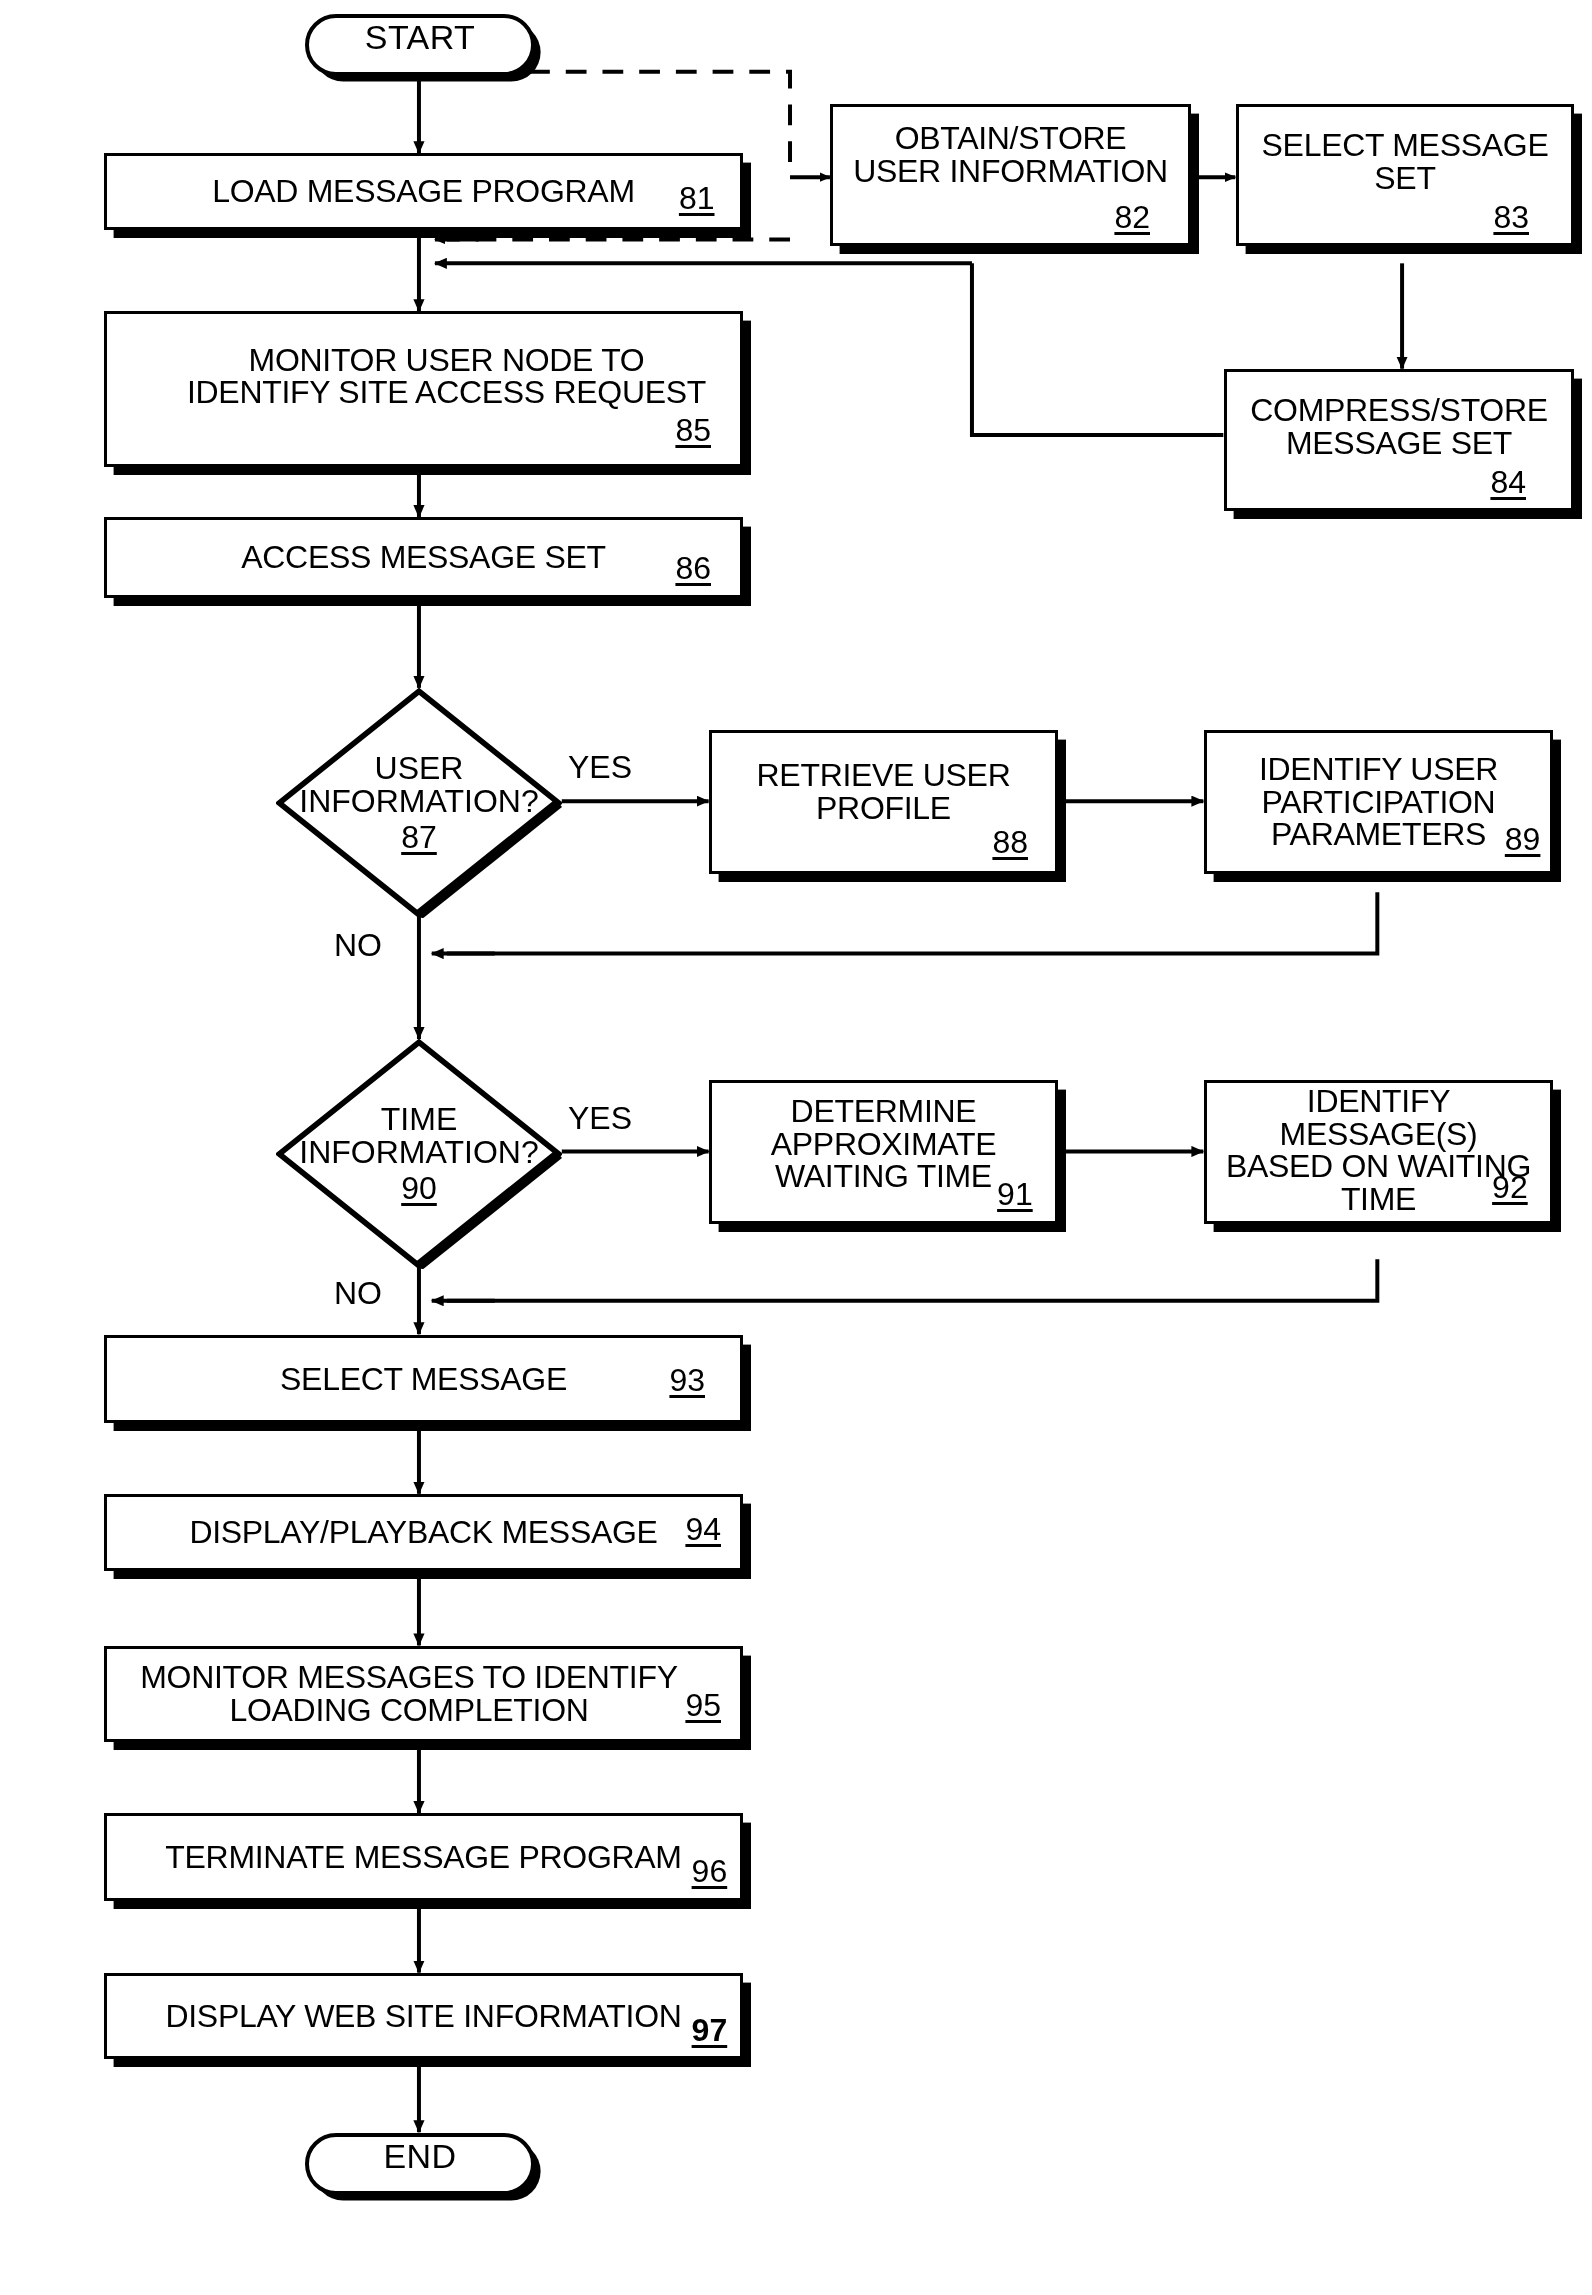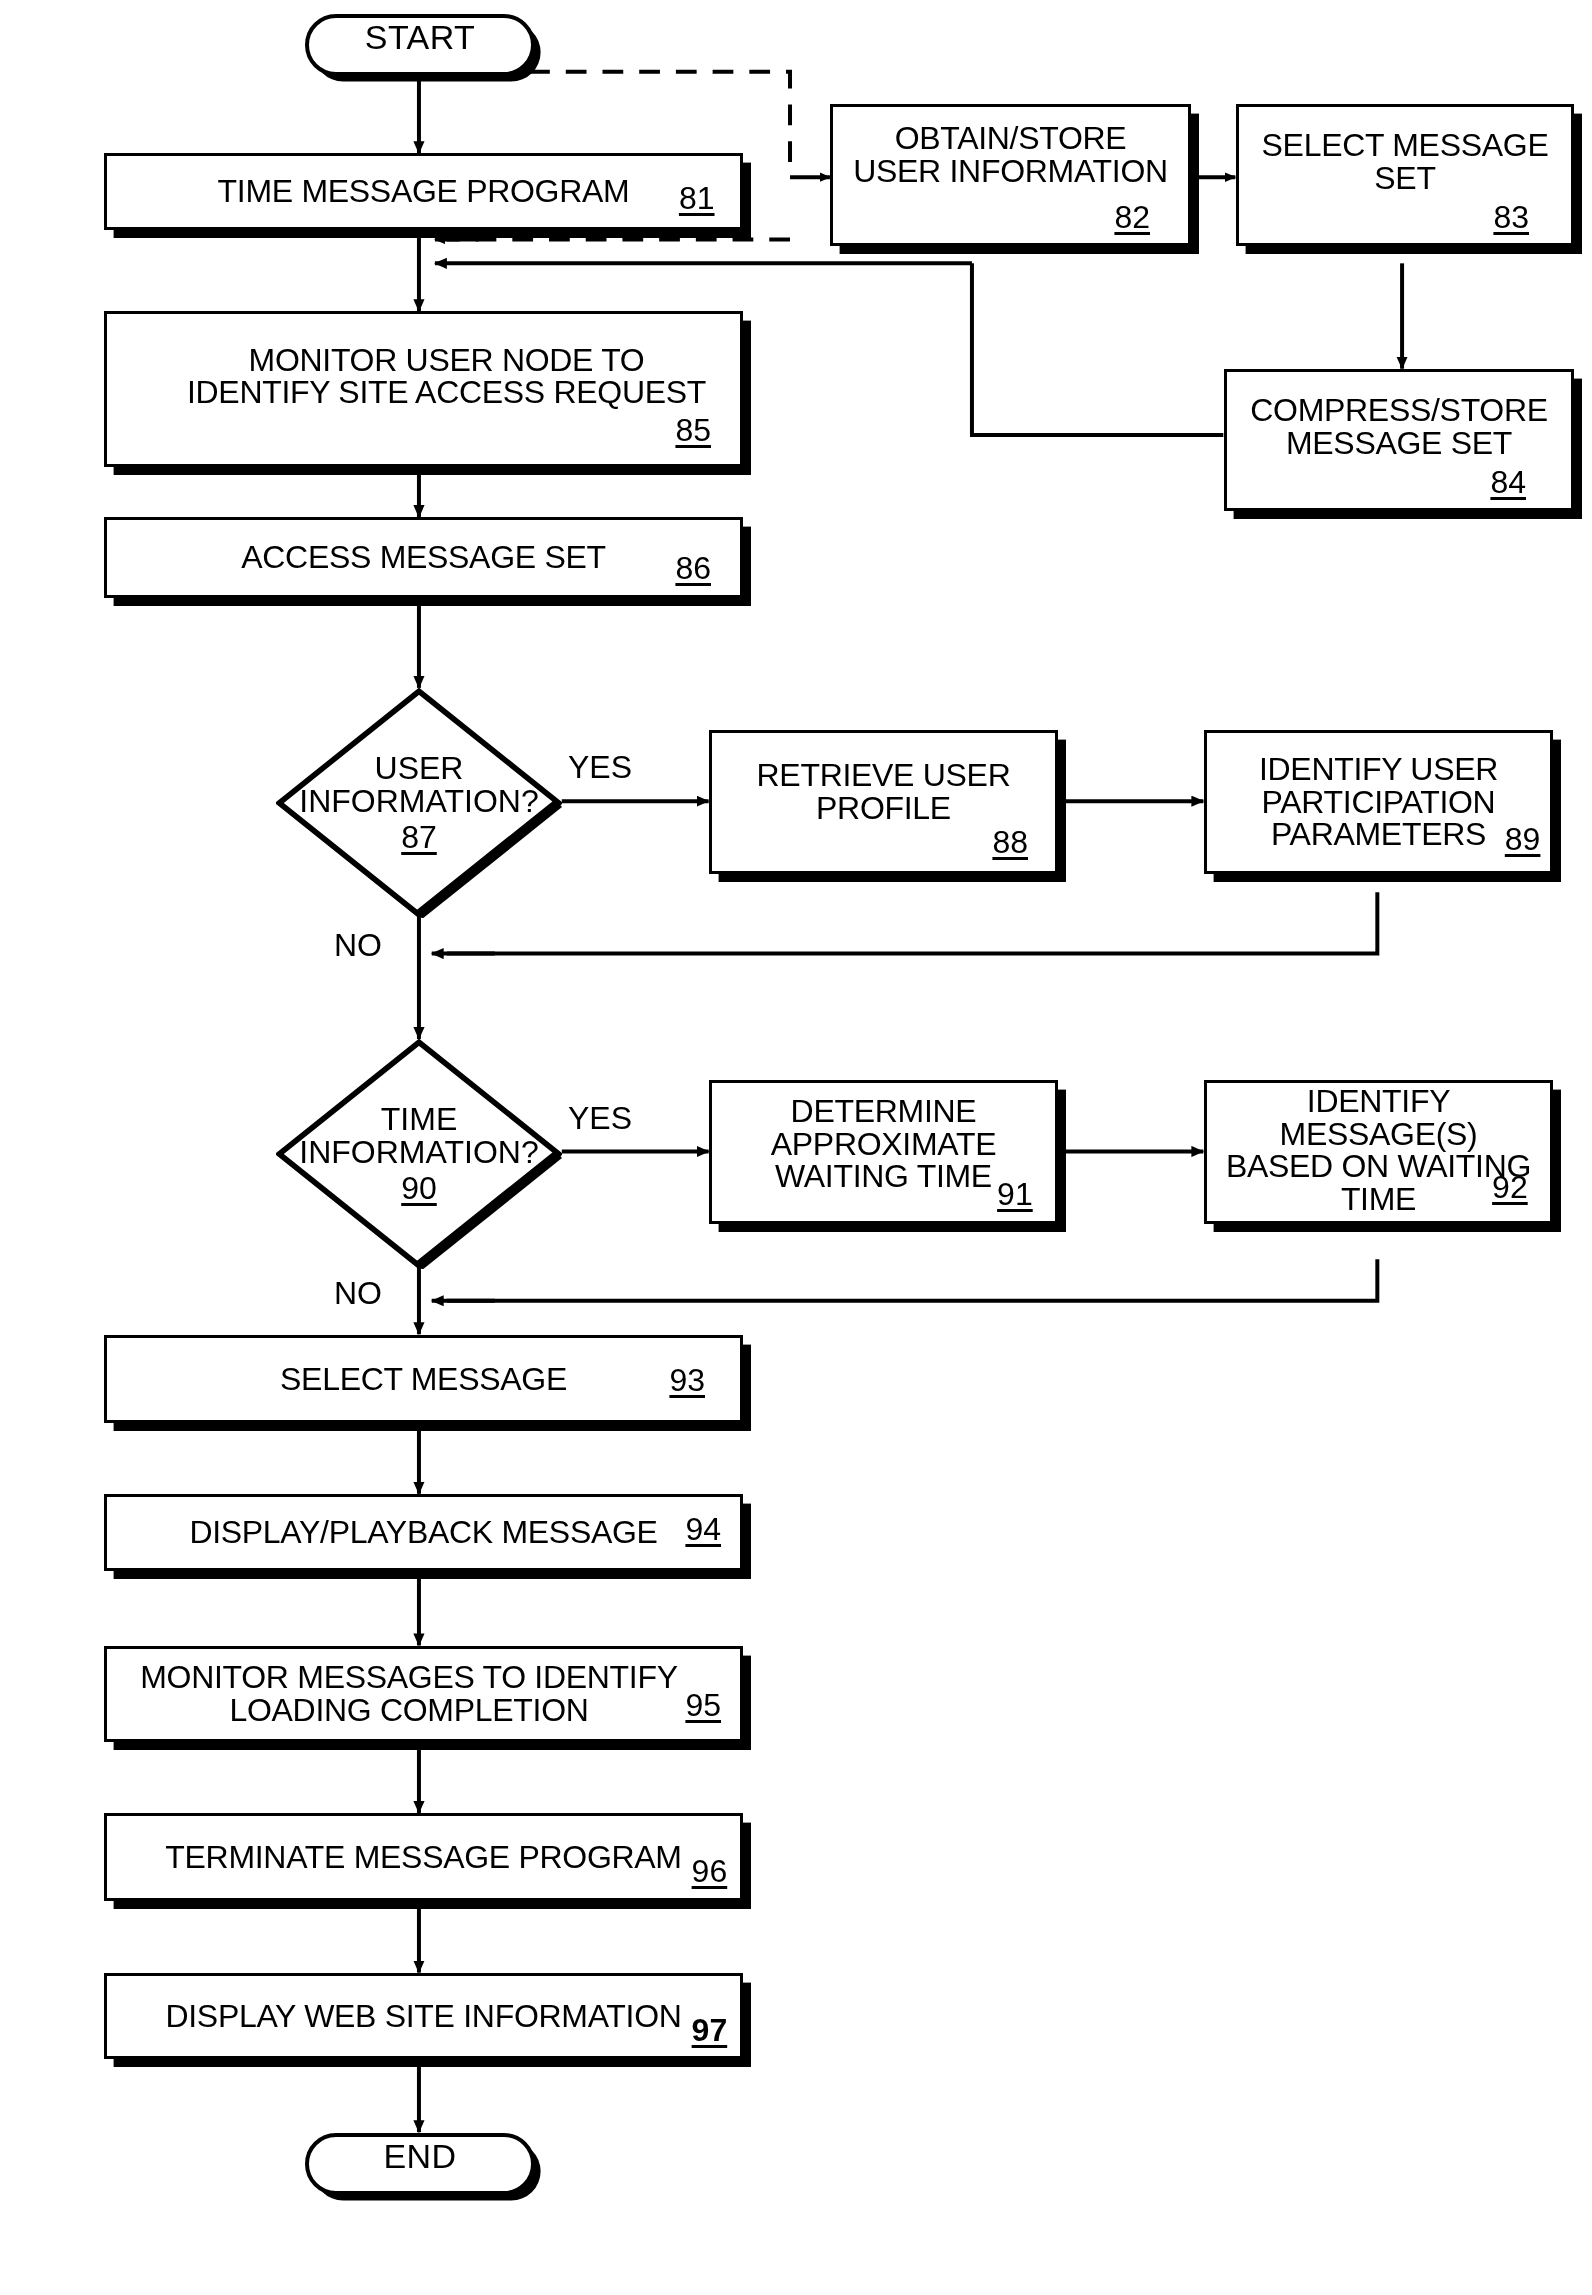--- a/index.html
+++ b/index.html
@@ -146,21 +146,21 @@
 
   <div class="term" style="left:305px;top:14.4px;width:230px;height:62px;">
     <span class="txt">START</span>
   </div>
 
   <div class="term" style="left:305px;top:2133px;width:230px;height:62px;">
     <span class="txt">END</span>
   </div>
 
   <div class="node" style="left:104px;top:153px;width:639px;height:77px;">
-    <span class="txt">TIME MESSAGE PROGRAM</span>
+    <span class="txt">LOAD MESSAGE PROGRAM</span>
     <span class="ref" style="right:25.5px;bottom:12.8px;">81</span>
   </div>
 
   <div class="node" style="left:830px;top:104px;width:361px;height:142px;">
     <span class="txt" style="margin-bottom:40px;">OBTAIN/STORE
 USER INFORMATION</span>
     <span class="ref" style="right:38px;bottom:9.6px;">82</span>
   </div>
 
   <div class="node" style="left:1236px;top:104px;width:338px;height:142px;">

